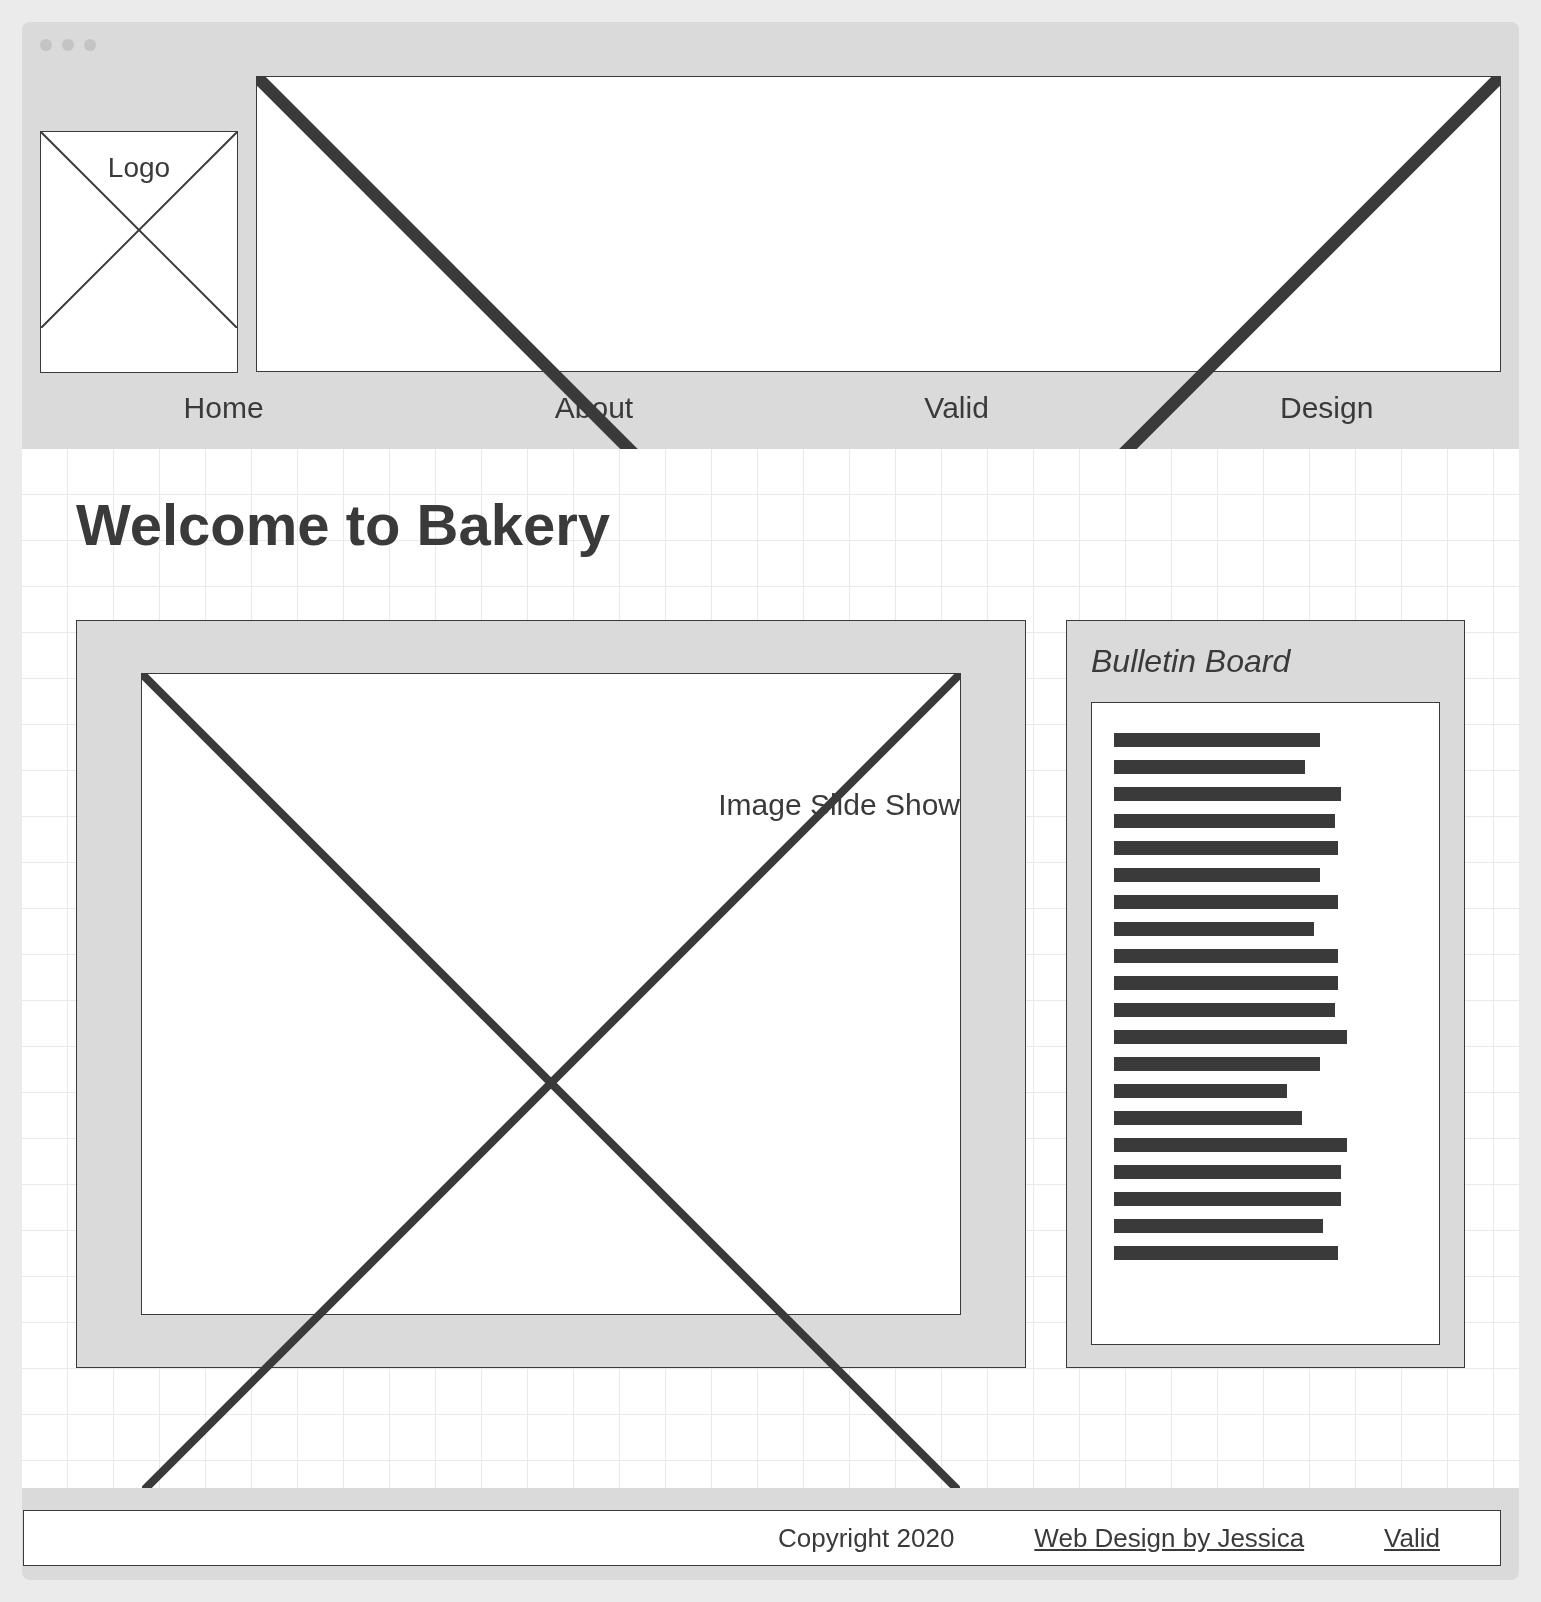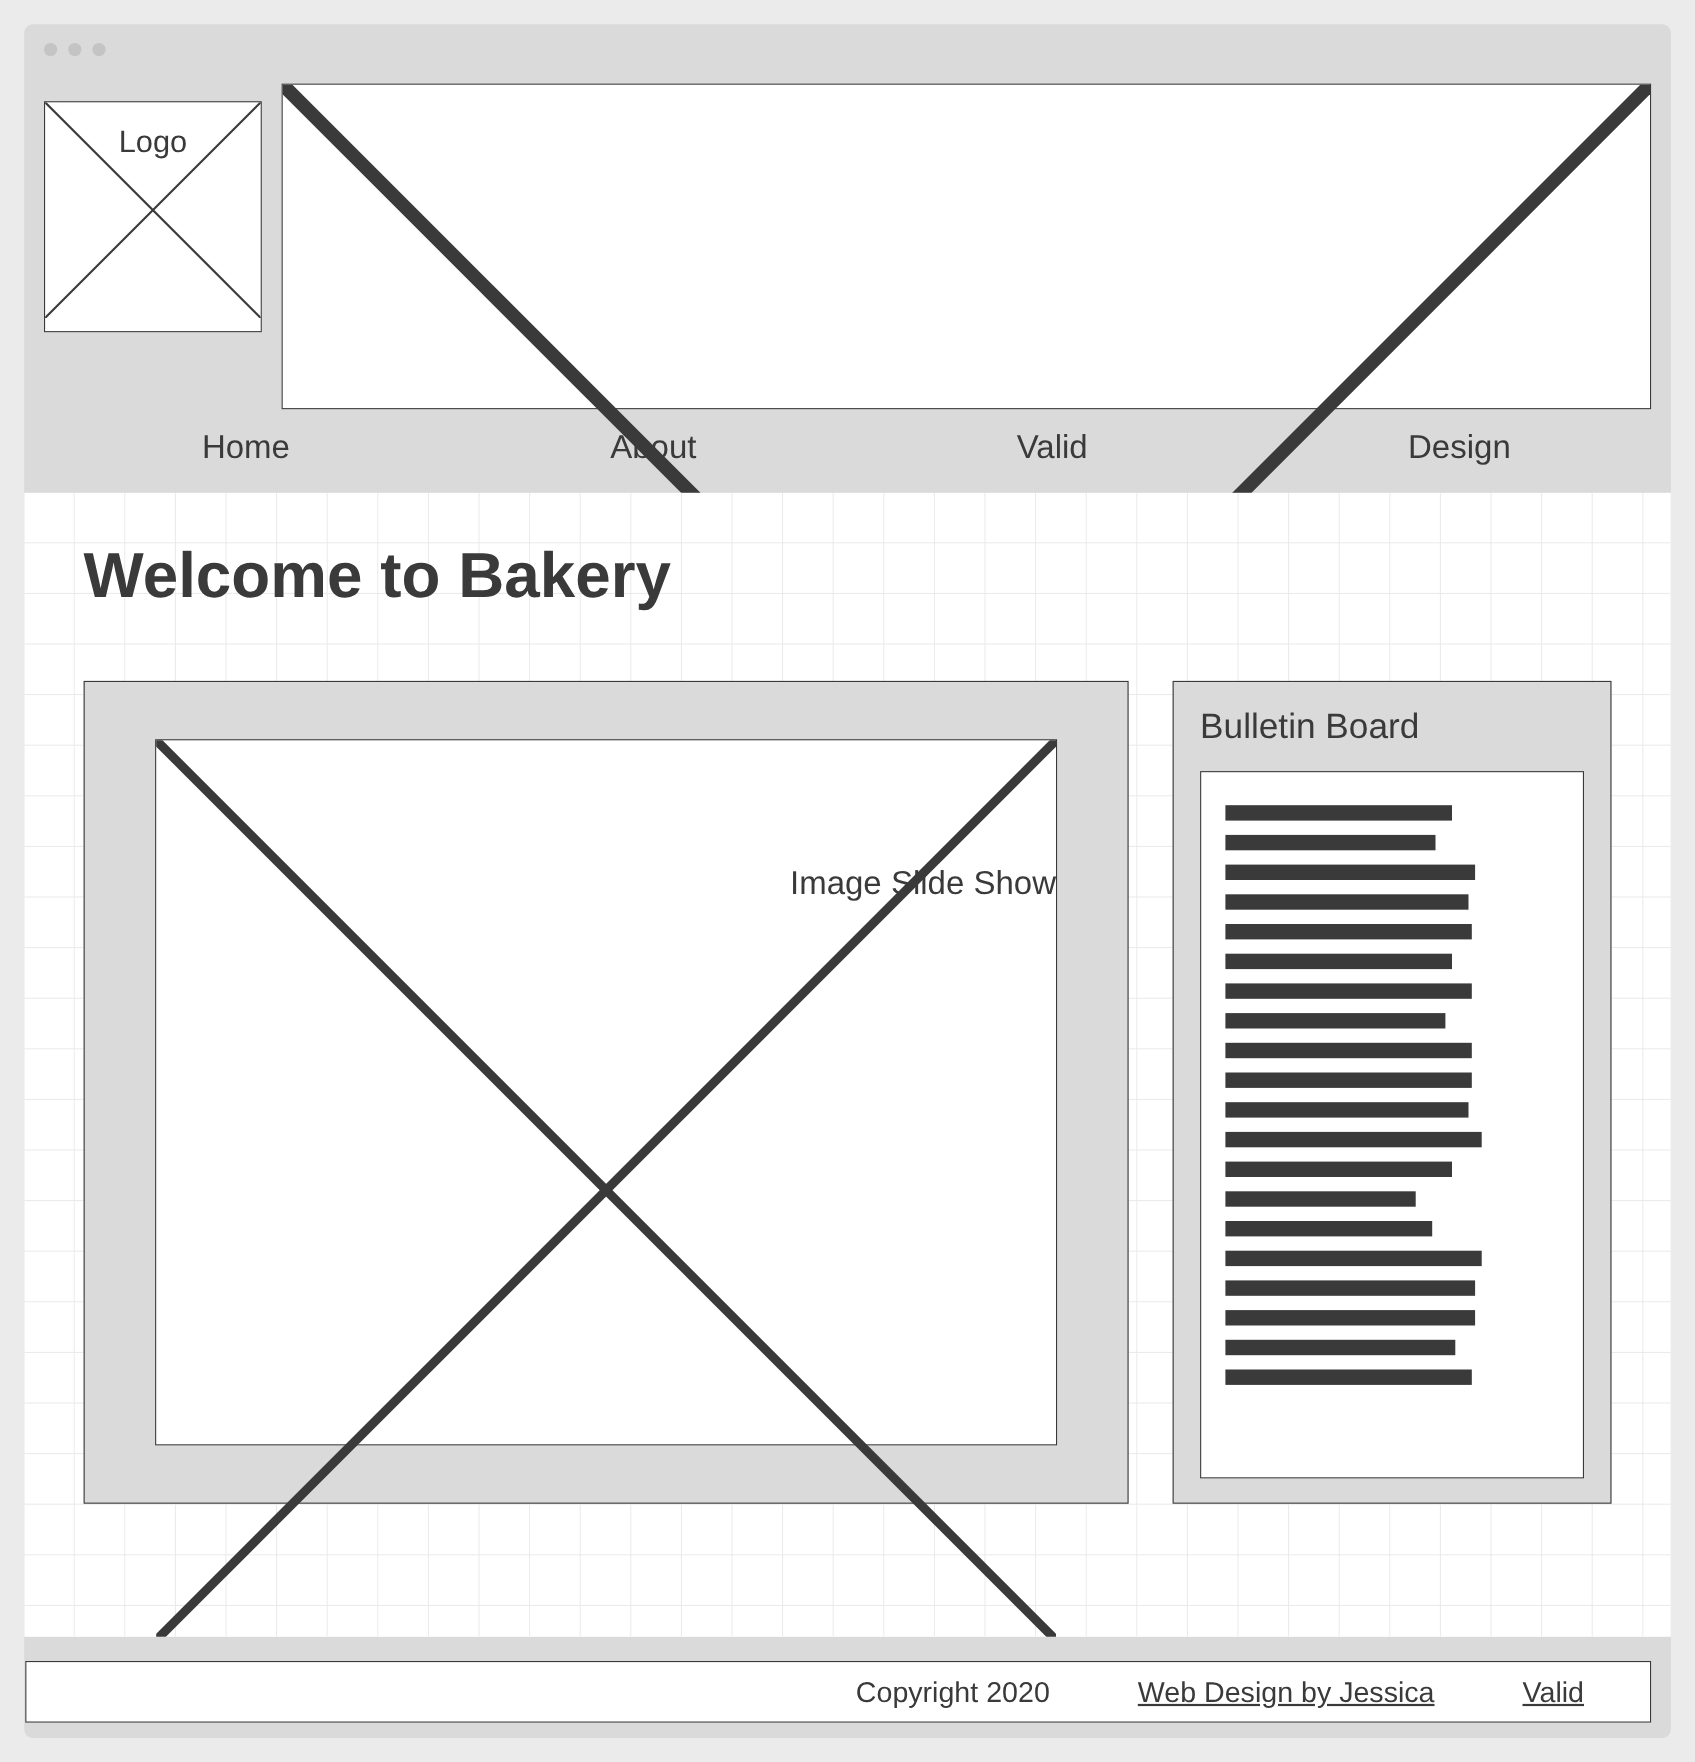--- a/index.html
+++ b/index.html
@@ -28,23 +28,23 @@
   .dots { display: flex; gap: 10px; }
   .dot { width: 12px; height: 12px; border-radius: 50%; background: #c4c4c4; }
   .title-text { margin-left: auto; font-size: 28px; color: #3a3a3a; }
   .header-area {
     display: flex;
     padding: 8px 18px 0 18px;
     gap: 18px;
     align-items: flex-start;
   }
   .logo-box {
-    width: 198px; height: 210px;
+    width: 198px; height: 242px;
     background: #fff; border: 1.5px solid #3a3a3a;
-    position: relative; margin-top: 16px;
+    position: relative; margin-top: 55px;
   }
   .logo-label {
     position: absolute; top: 20px; left: 0; right: 0;
     text-align: center; font-size: 28px; color: #3a3a3a;
   }
   .banner-box {
     flex: 1; height: 296px;
     background: #fff; border: 1.5px solid #3a3a3a;
     position: relative;
   }
@@ -88,21 +88,21 @@
   .slideshow-label {
     position: absolute; top: 114px; left: 0; right: 0;
     text-align: right; font-size: 30px; color: #3a3a3a;
   }
   .bulletin-panel {
     flex: 1; height: 748px;
     background: #dadada; border: 1.5px solid #3a3a3a;
     padding: 22px 24px;
     display: flex; flex-direction: column;
   }
-  .bulletin-title { font-size: 32px; color: #3a3a3a; margin-bottom: 22px; }
+  .bulletin-title { font-size: 32px; color: #3a3a3a; margin-bottom: 22px; font-style: italic; }
   .bulletin-body {
     flex: 1; background: #fff; border: 1.5px solid #3a3a3a;
     padding: 30px 22px;
     display: flex; flex-direction: column; gap: 13px;
   }
   .bar { height: 14px; background: #3a3a3a; }
   .footer {
     background: #fff; border: 1.5px solid #3a3a3a;
     margin: 22px 18px 14px 1px; height: 56px;
     display: flex; align-items: center; justify-content: flex-end;

